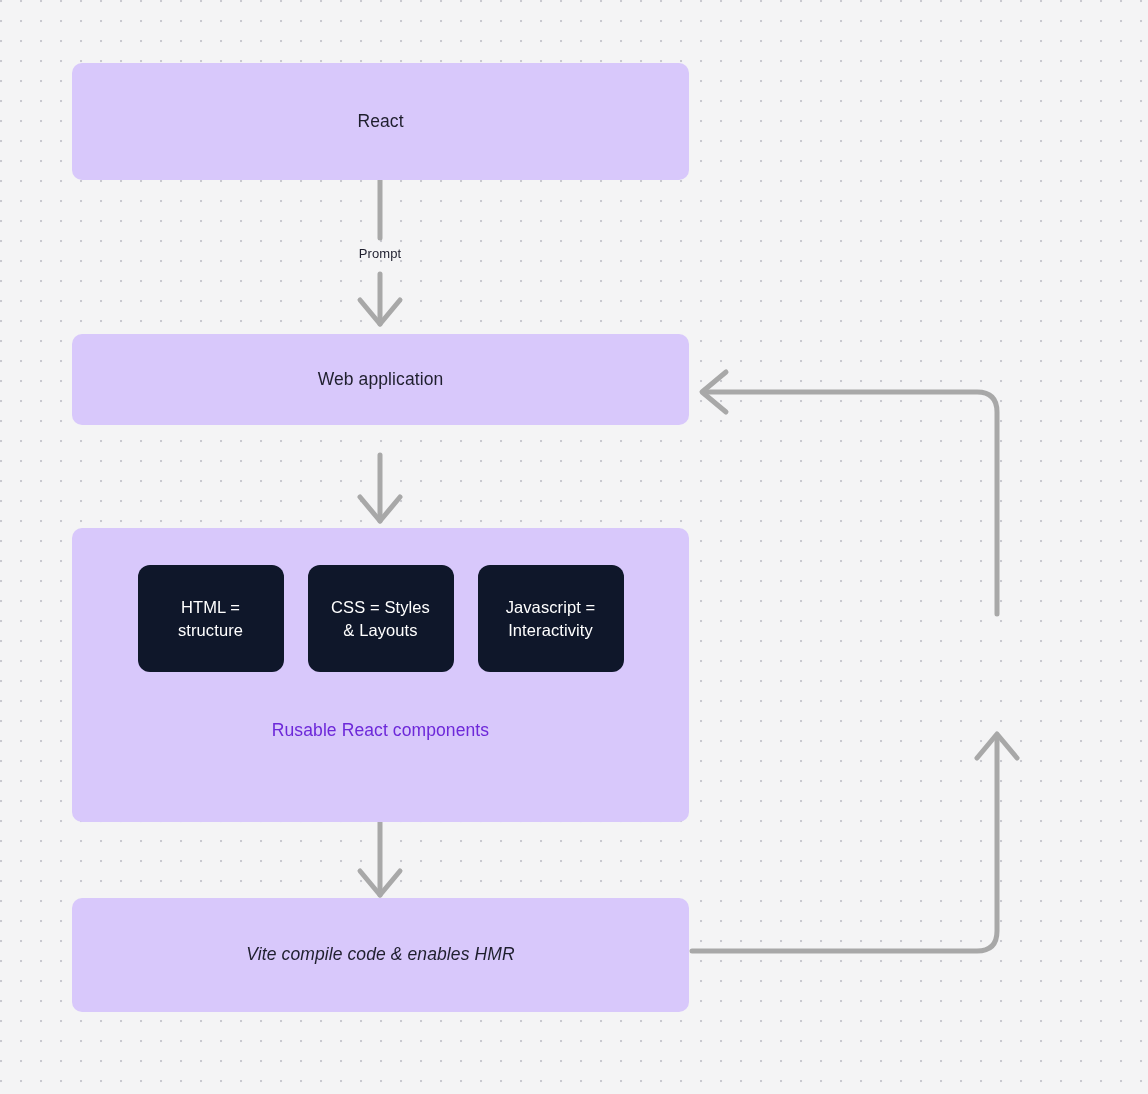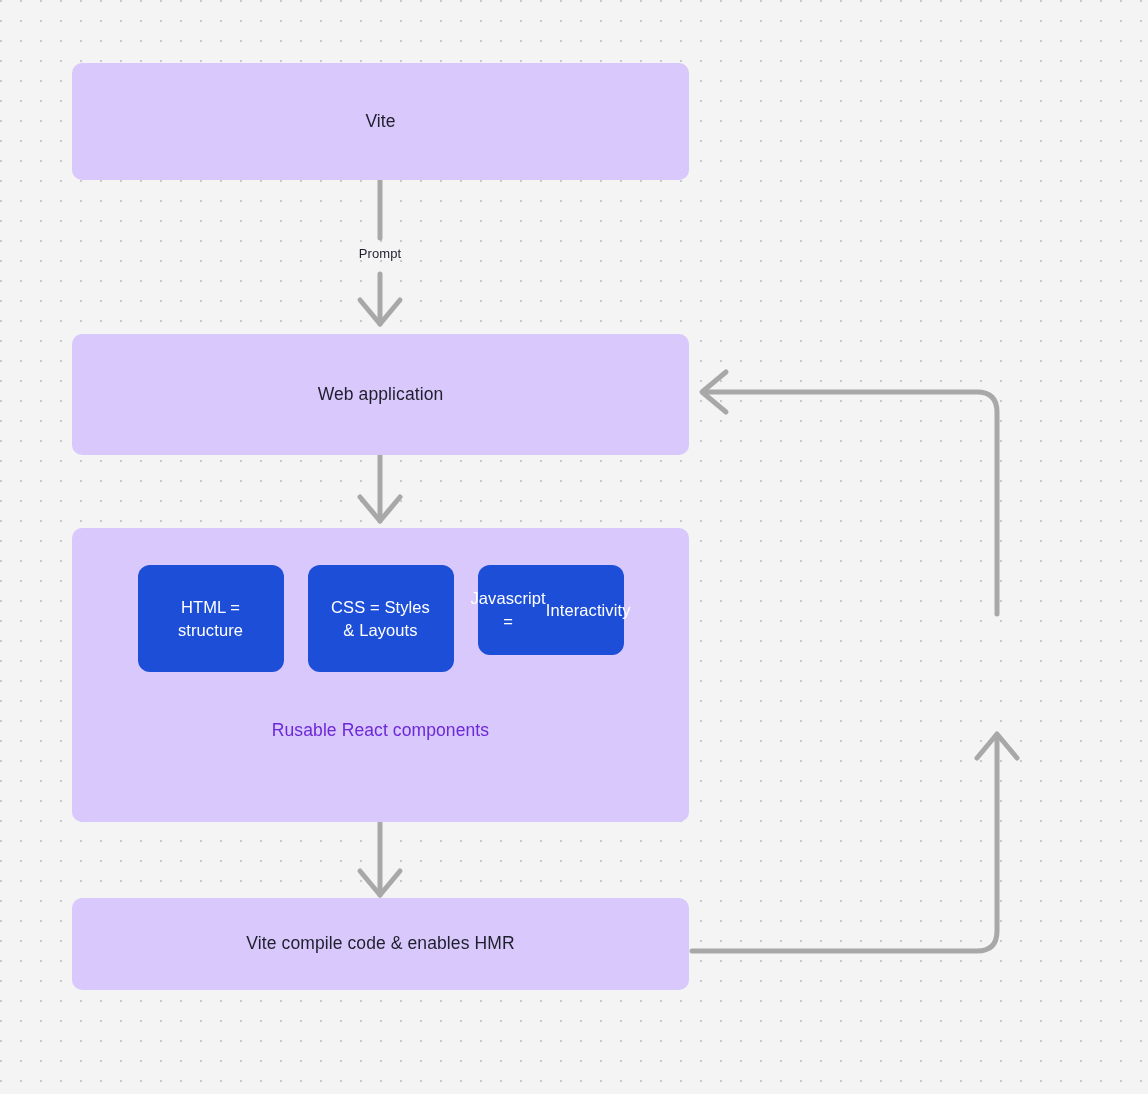--- a/index.html
+++ b/index.html
@@ -31,21 +31,21 @@
   }
   .node-outer {
     background: #d8c8fb;
     border-radius: 10px;
     color: #1f1f2e;
     font-size: 17.5px;
     line-height: 1.35;
     letter-spacing: 0.1px;
   }
   .node-inner {
-    background: #1d4ed8;
+    background: #0f172a;
     border-radius: 12px;
     color: #ffffff;
     font-size: 16.5px;
     line-height: 1.38;
     letter-spacing: 0.1px;
   }
   .node-stack {
     position: absolute;
     display: flex;
     align-items: flex-start;
@@ -112,51 +112,51 @@
     <path class="edge-head" d="M 360 871 L 380 895 L 400 871"></path>
 
     <path class="edge-path" d="M 692 951 L 977 951 Q 997 951 997 931 L 997 736"></path>
     <path class="edge-head" d="M 977 758 L 997 734 L 1017 758"></path>
 
     <path class="edge-path" d="M 997 614 L 997 412 Q 997 392 977 392 L 704 392"></path>
     <path class="edge-head" d="M 726 372 L 702 392 L 726 412"></path>
   </svg>
 
   <div class="node node-outer" style="left:72px; top:63px; width:617px; height:117px;">
-    <span>Vite</span>
+    <span>React</span>
   </div>
 
   <div class="label-free" style="left:330px; top:246px; width:100px;">
     <span>Prompt</span>
   </div>
 
-  <div class="node node-outer" style="left:72px; top:334px; width:617px; height:121px;">
+  <div class="node node-outer" style="left:72px; top:334px; width:617px; height:91px;">
     <span>Web application</span>
   </div>
 
   <div class="node-stack node-outer" style="left:72px; top:528px; width:617px; height:294px;">
     <div style="position:relative; width:100%; height:100%;">
       <div style="position:absolute; left:0; top:37px; width:100%; display:flex; justify-content:center; gap:24px;">
         <div class="node node-inner" style="position:relative; left:auto; top:auto; width:146px; height:107px; flex-direction:column;">
           <span>HTML =</span>
           <span>structure</span>
         </div>
         <div class="node node-inner" style="position:relative; left:auto; top:auto; width:146px; height:107px; flex-direction:column;">
           <span>CSS = Styles</span>
           <span>&amp; Layouts</span>
         </div>
-        <div class="node node-inner" style="position:relative; left:auto; top:auto; width:146px; height:90px; ">
+        <div class="node node-inner" style="position:relative; left:auto; top:auto; width:146px; height:107px; flex-direction:column;">
           <span>Javascript =</span>
           <span>Interactivity</span>
         </div>
       </div>
       <div class="components-caption" style="top:191px;">
         <span>Rusable React components</span>
       </div>
     </div>
   </div>
 
-  <div class="node node-outer" style="left:72px; top:898px; width:617px; height:92px;">
+  <div class="node node-outer" style="left:72px; top:898px; width:617px; height:114px;font-style:italic;">
     <span>Vite compile code &amp; enables HMR</span>
   </div>
 
 
 </div>
 
 </body></html>

